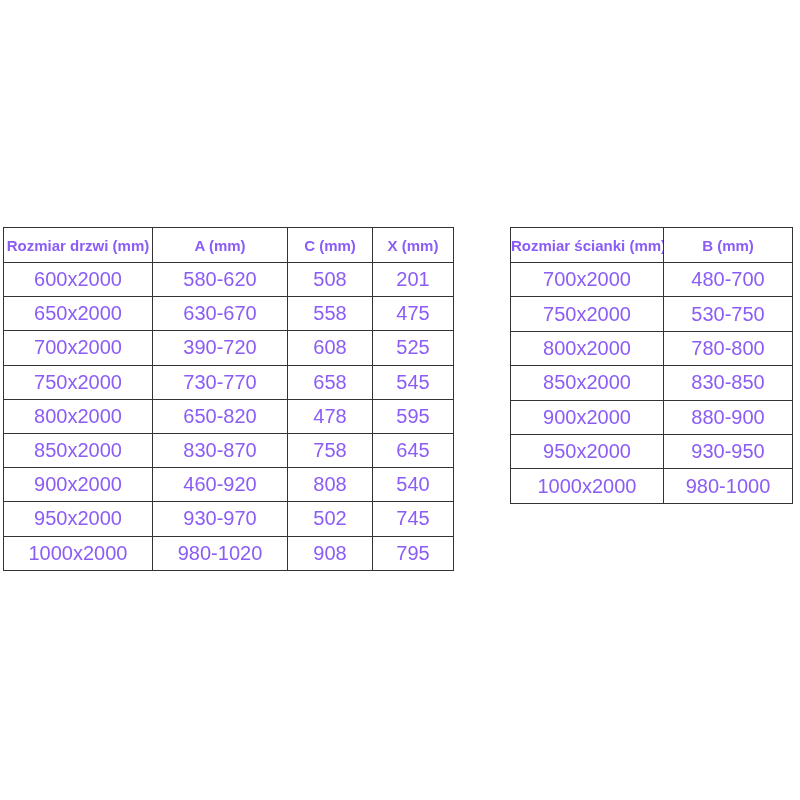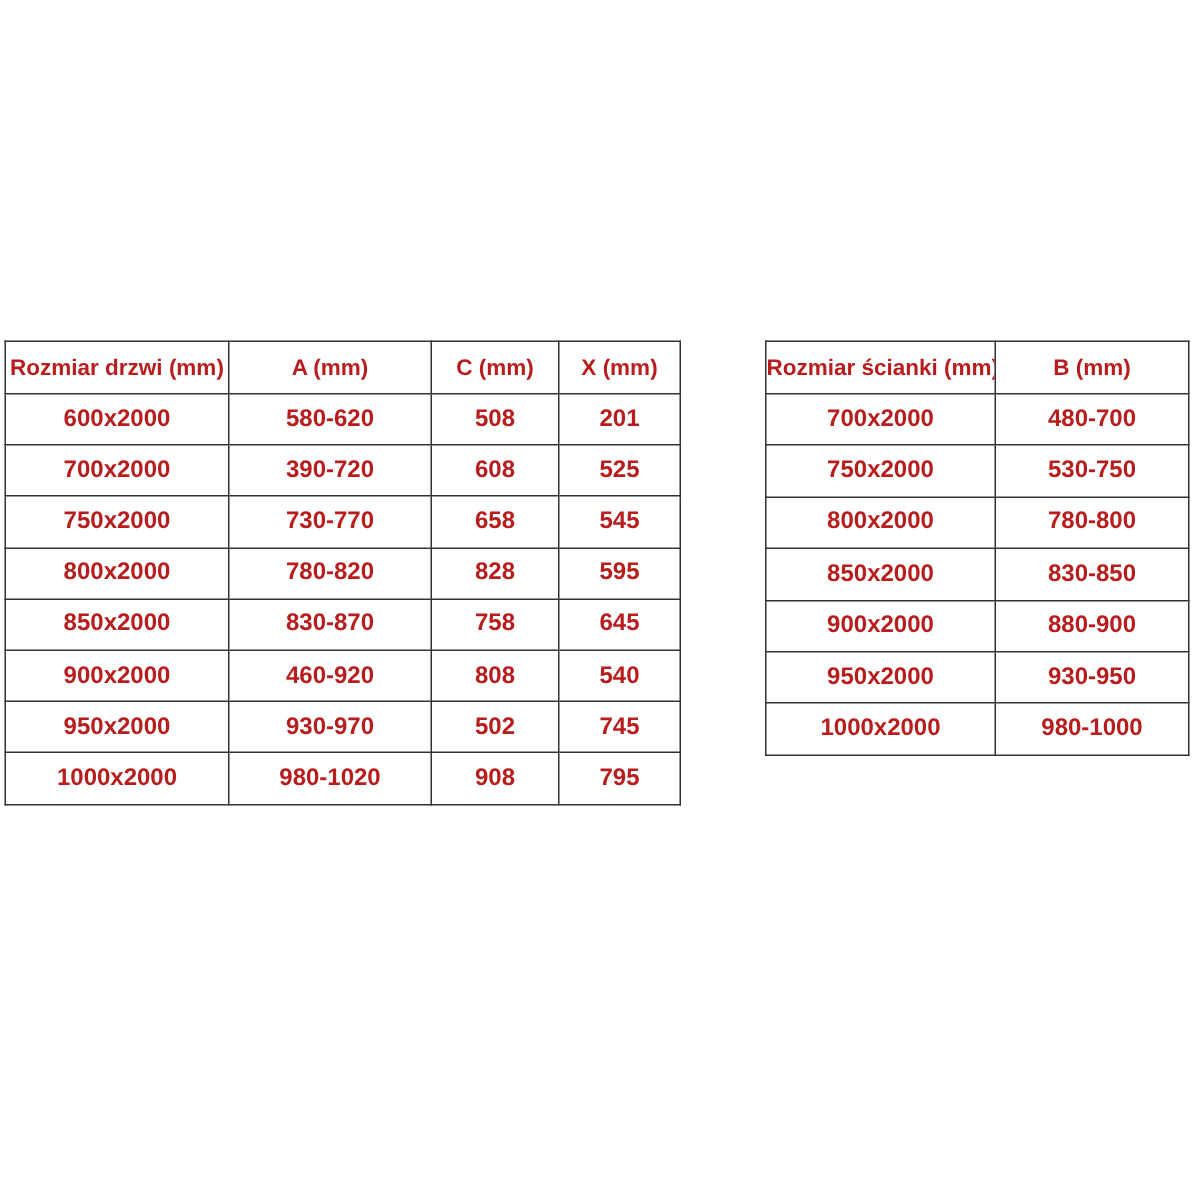--- a/index.html
+++ b/index.html
@@ -6,21 +6,21 @@
     margin: 0;
     padding: 0;
     background: #ffffff;
   }
   .canvas {
     position: relative;
     width: 800px;
     height: 800px;
     background: #ffffff;
     font-family: "Liberation Sans", "DejaVu Sans", sans-serif;
-    color: #b91c1c;
+    color: #8b5cf6;
     overflow: hidden;
   }
   table.tbl {
     position: absolute;
     border-collapse: collapse;
     table-layout: fixed;
     background: #ffffff;
   }
   table.tbl th,
   table.tbl td {
@@ -30,22 +30,22 @@
     padding: 0;
     overflow: hidden;
     white-space: nowrap;
   }
   table.tbl th {
     font-size: 15px;
     font-weight: bold;
     height: 34px;
   }
   table.tbl td {
-    font-size: 16px;
-    font-weight: bold;
+    font-size: 20px;
+    font-weight: normal;
   }
   .tbl-doors {
     left: 3px;
     top: 227px;
     width: 450px;
   }
   .tbl-doors td { height: 33.2px; }
   .tbl-wall {
     left: 510px;
     top: 227px;
@@ -74,35 +74,41 @@
         </tr>
       </thead>
       <tbody>
         <tr>
           <td>600x2000</td>
           <td>580-620</td>
           <td>508</td>
           <td>201</td>
         </tr>
         <tr>
+          <td>650x2000</td>
+          <td>630-670</td>
+          <td>558</td>
+          <td>475</td>
+        </tr>
+        <tr>
           <td>700x2000</td>
           <td>390-720</td>
           <td>608</td>
           <td>525</td>
         </tr>
         <tr>
           <td>750x2000</td>
           <td>730-770</td>
           <td>658</td>
           <td>545</td>
         </tr>
         <tr>
           <td>800x2000</td>
-          <td>780-820</td>
-          <td>828</td>
+          <td>650-820</td>
+          <td>478</td>
           <td>595</td>
         </tr>
         <tr>
           <td>850x2000</td>
           <td>830-870</td>
           <td>758</td>
           <td>645</td>
         </tr>
         <tr>
           <td>900x2000</td>

